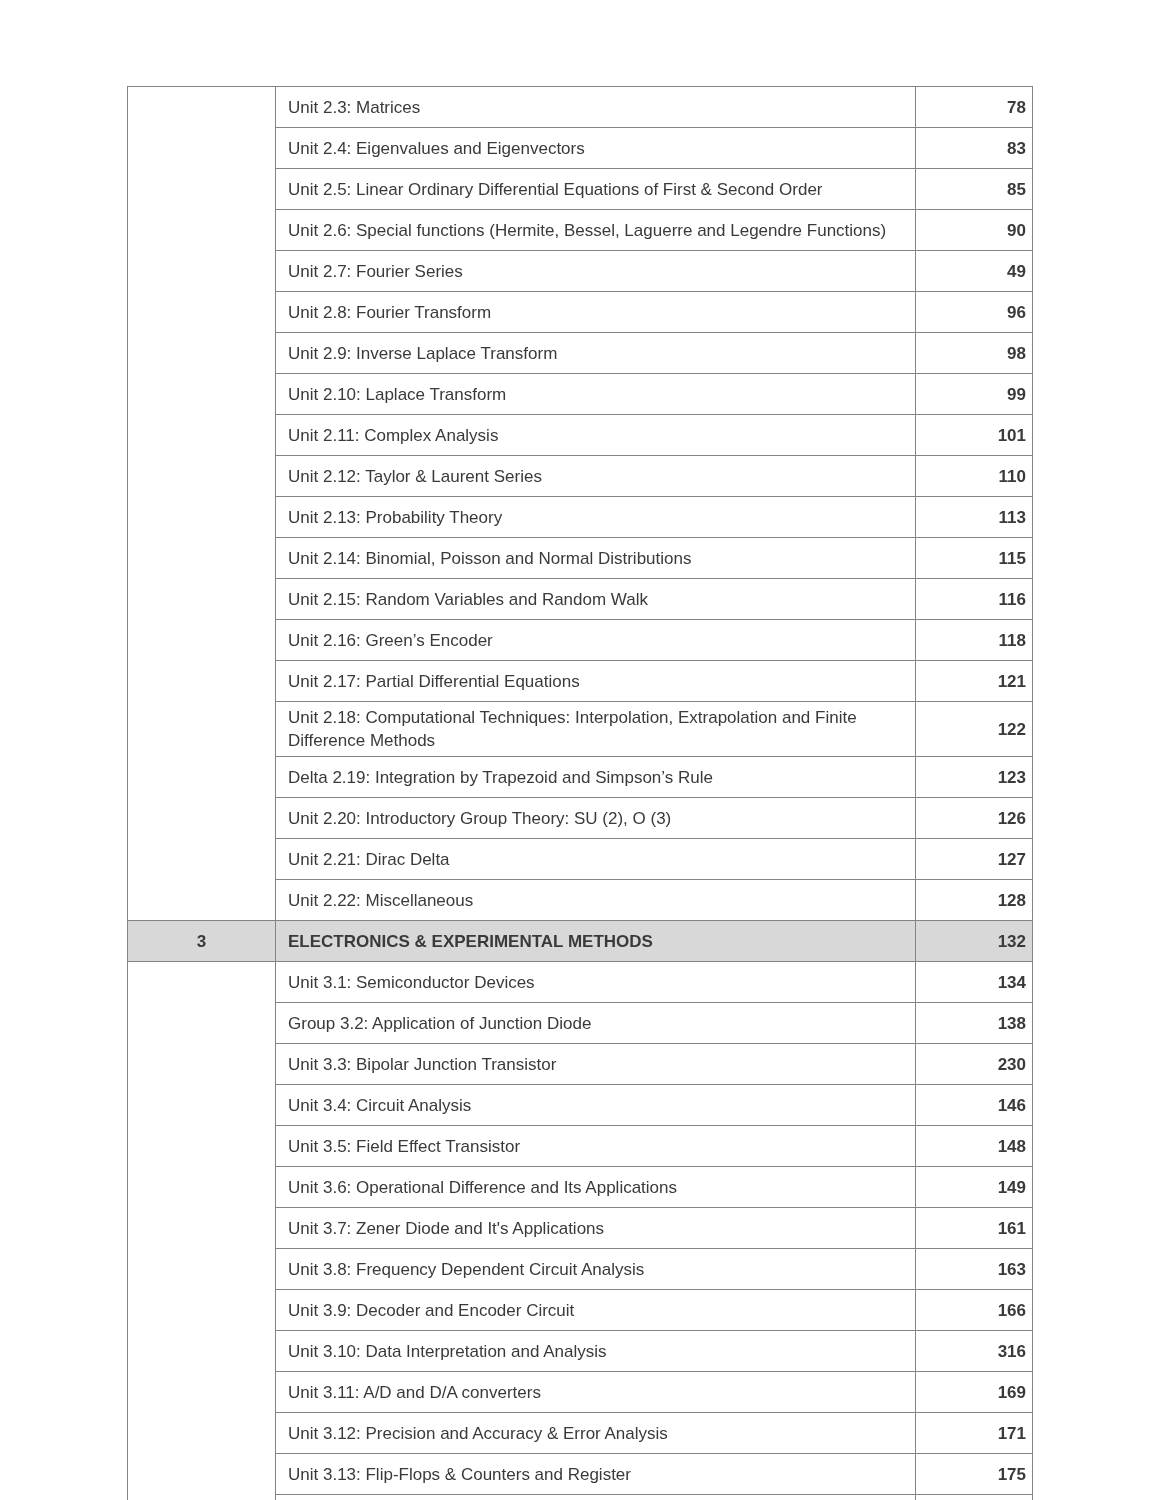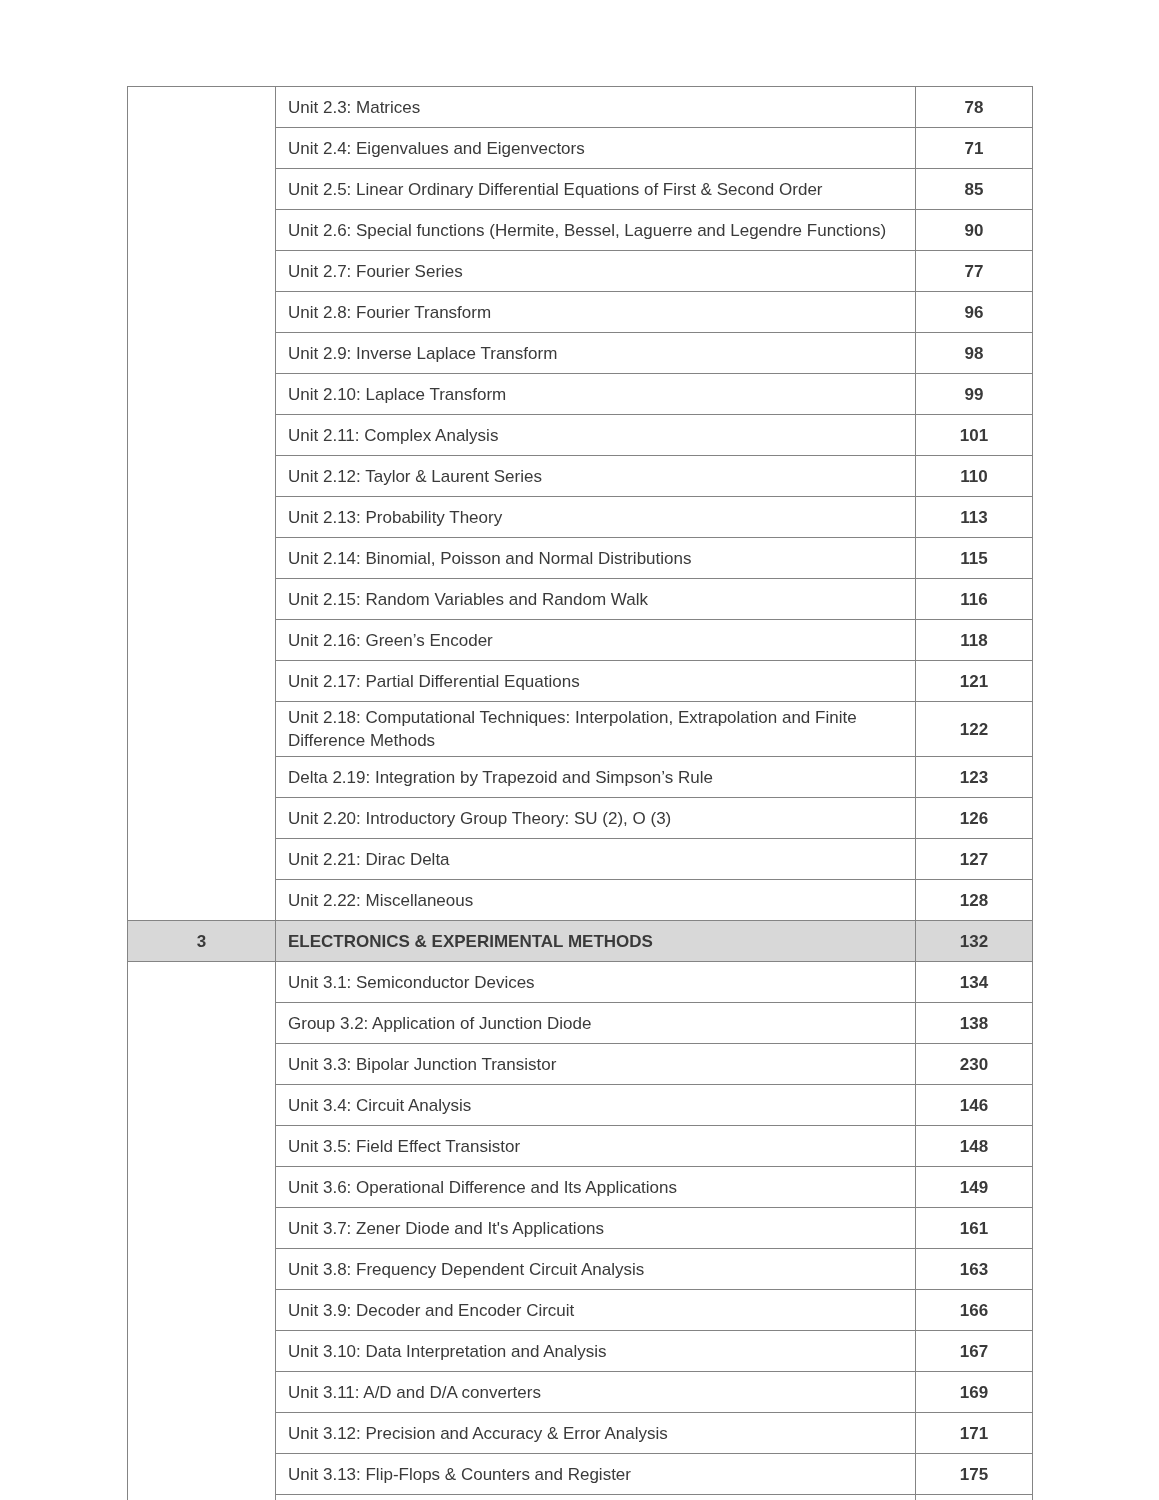--- a/index.html
+++ b/index.html
@@ -34,21 +34,21 @@
   td.col-chapter {
     text-align: center;
     font-weight: bold;
     padding: 4px 6px;
   }
   td.col-title {
     text-align: left;
     padding: 4px 12px;
   }
   td.col-page {
-    text-align: center;
+    text-align: right;
     font-weight: bold;
     padding: 4px 6px;
   }
   tr.chapter-row td {
     background: #d8d8d8;
     font-weight: bold;
   }
   td.chapter-number-cell {
     background: #ffffff;
   }
@@ -63,33 +63,33 @@
     <col style="width:117px">
   </colgroup>
   <tbody id="toc-body">
       <tr>
         <td class="chapter-number-cell" rowspan="20"></td>
         <td class="col-title">Unit 2.3: Matrices</td>
         <td class="col-page">78</td>
       </tr>
       <tr>
         <td class="col-title">Unit 2.4: Eigenvalues and Eigenvectors</td>
-        <td class="col-page">71</td>
+        <td class="col-page">83</td>
       </tr>
       <tr>
         <td class="col-title">Unit 2.5: Linear Ordinary Differential Equations of First &amp; Second Order</td>
         <td class="col-page">85</td>
       </tr>
       <tr>
         <td class="col-title">Unit 2.6: Special functions (Hermite, Bessel, Laguerre and Legendre Functions)</td>
         <td class="col-page">90</td>
       </tr>
       <tr>
         <td class="col-title">Unit 2.7: Fourier Series</td>
-        <td class="col-page">77</td>
+        <td class="col-page">49</td>
       </tr>
       <tr>
         <td class="col-title">Unit 2.8: Fourier Transform</td>
         <td class="col-page">96</td>
       </tr>
       <tr>
         <td class="col-title">Unit 2.9: Inverse Laplace Transform</td>
         <td class="col-page">98</td>
       </tr>
       <tr>
@@ -181,21 +181,21 @@
       <tr>
         <td class="col-title">Unit 3.8: Frequency Dependent Circuit Analysis</td>
         <td class="col-page">163</td>
       </tr>
       <tr>
         <td class="col-title">Unit 3.9: Decoder and Encoder Circuit</td>
         <td class="col-page">166</td>
       </tr>
       <tr>
         <td class="col-title">Unit 3.10: Data Interpretation and Analysis</td>
-        <td class="col-page">167</td>
+        <td class="col-page">316</td>
       </tr>
       <tr>
         <td class="col-title">Unit 3.11: A/D and D/A converters</td>
         <td class="col-page">169</td>
       </tr>
       <tr>
         <td class="col-title">Unit 3.12: Precision and Accuracy &amp; Error Analysis</td>
         <td class="col-page">171</td>
       </tr>
       <tr>

